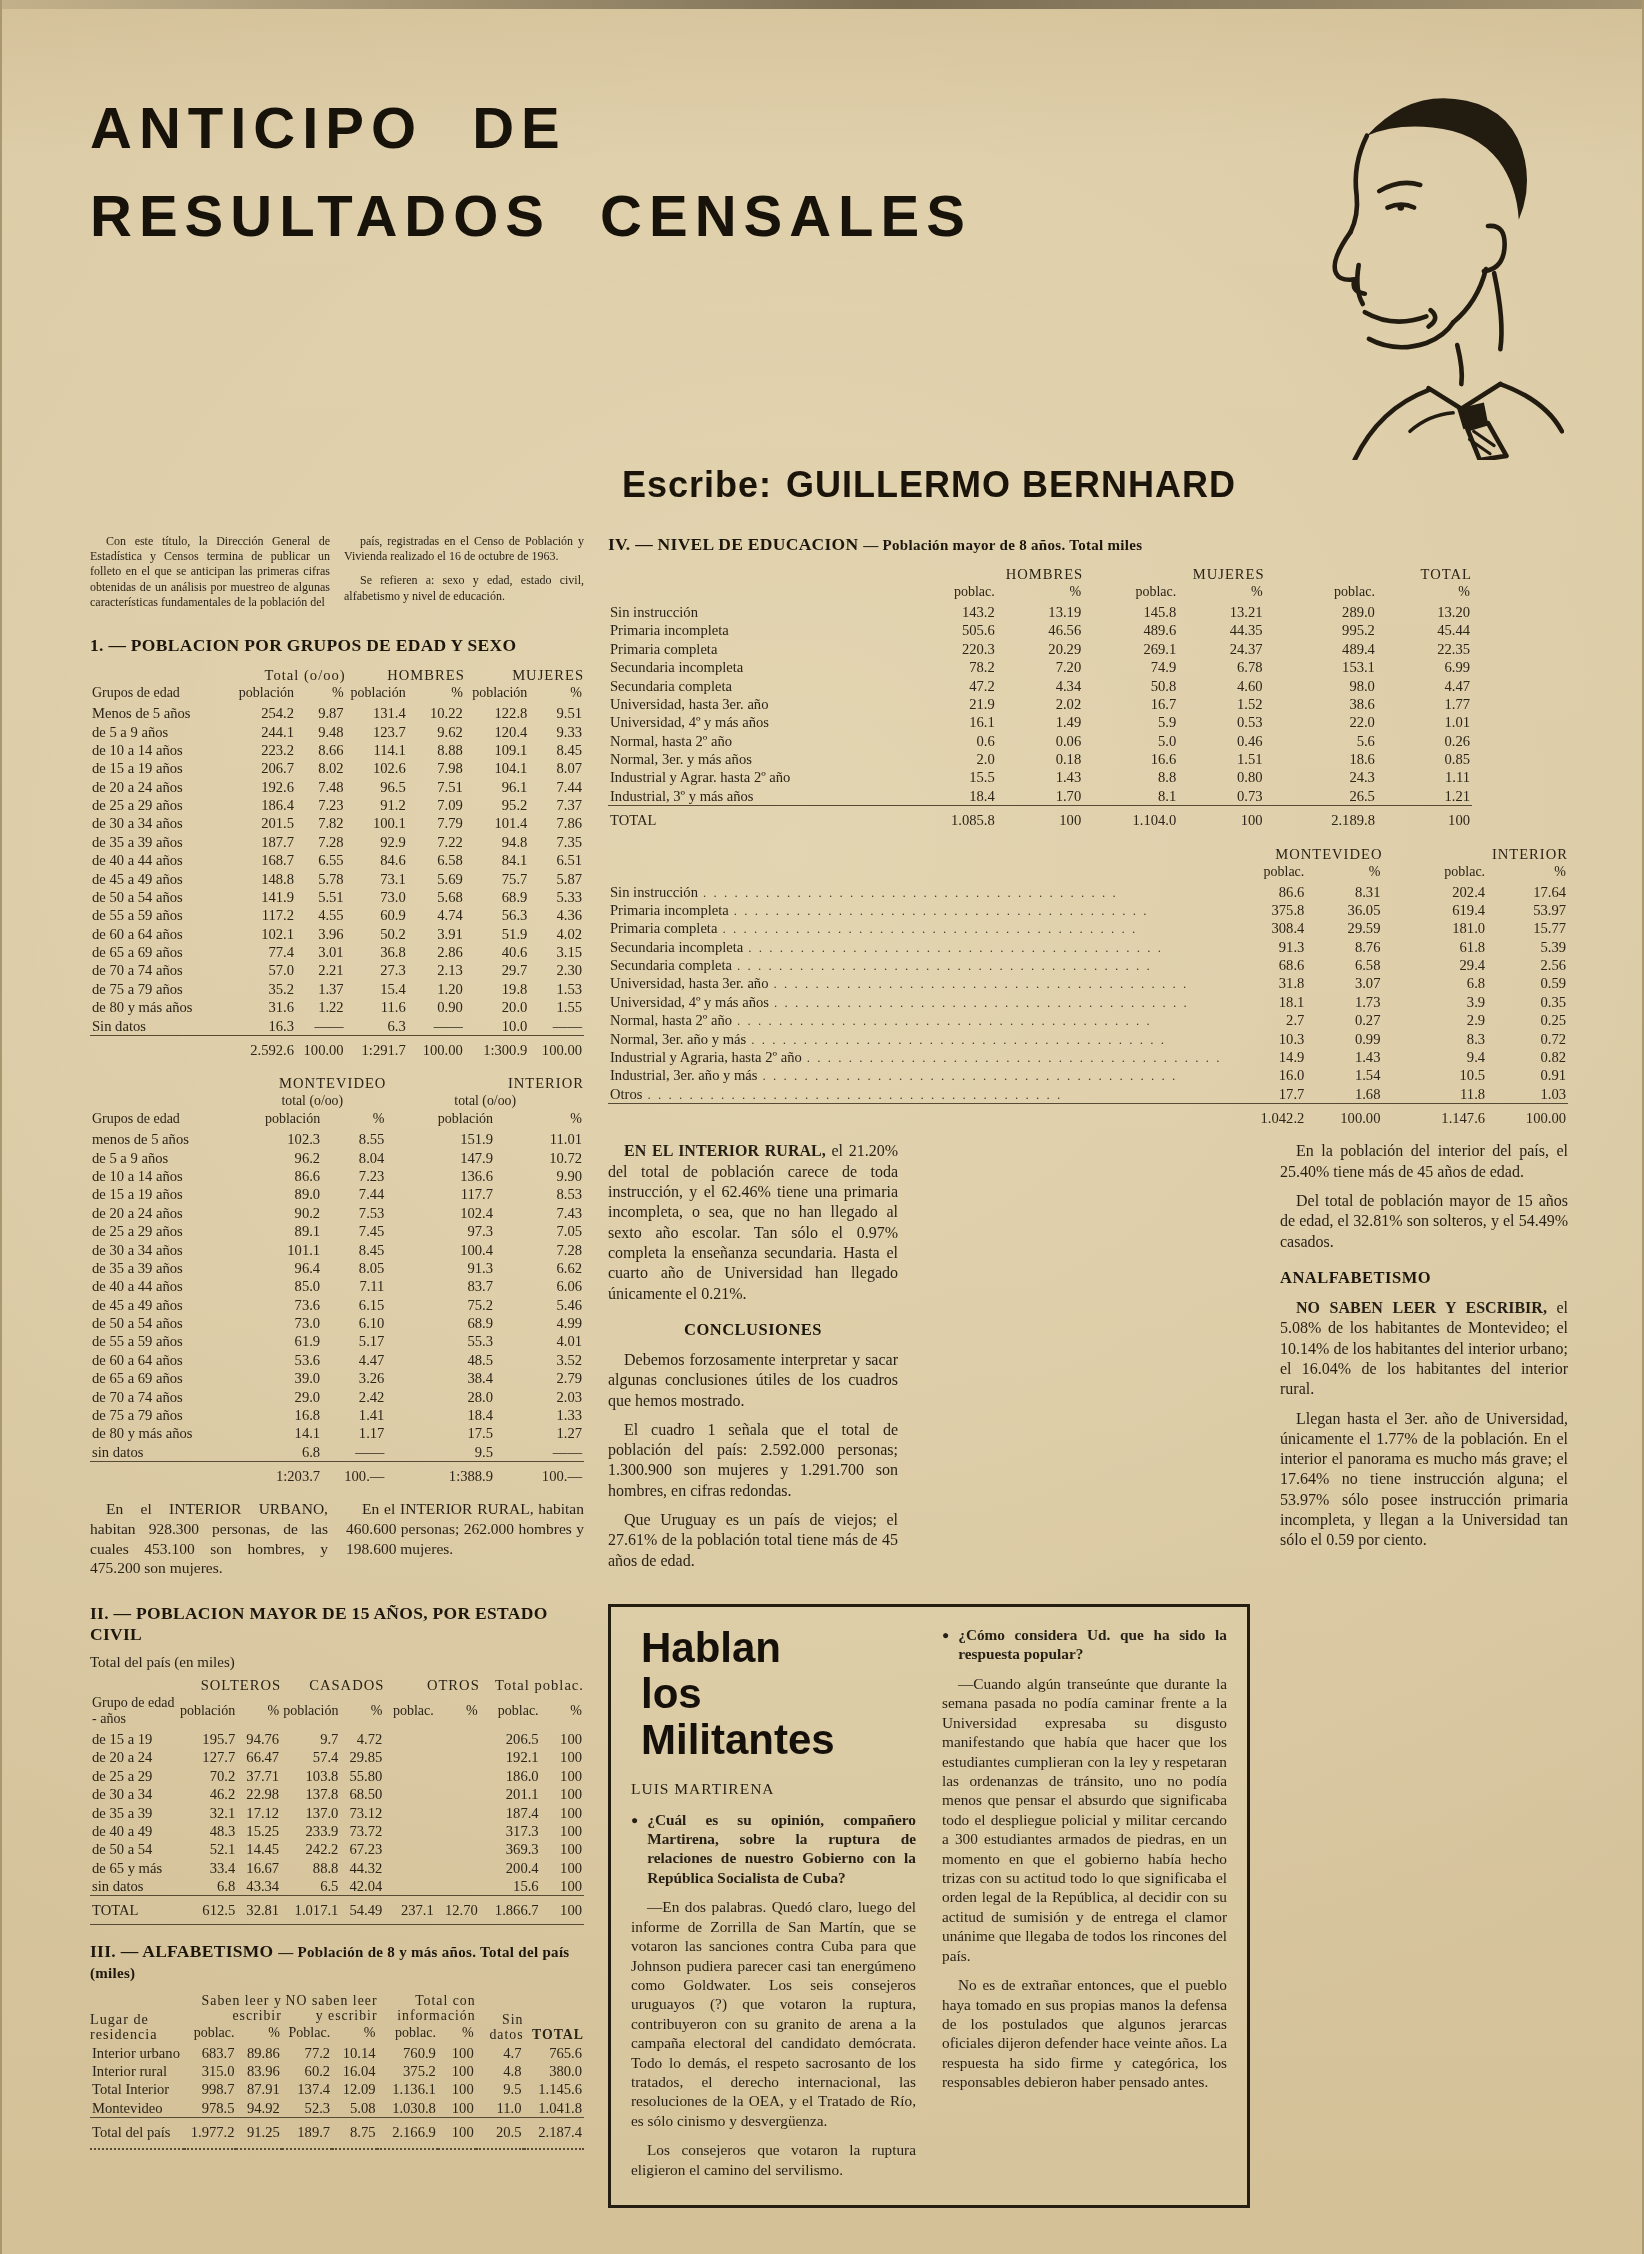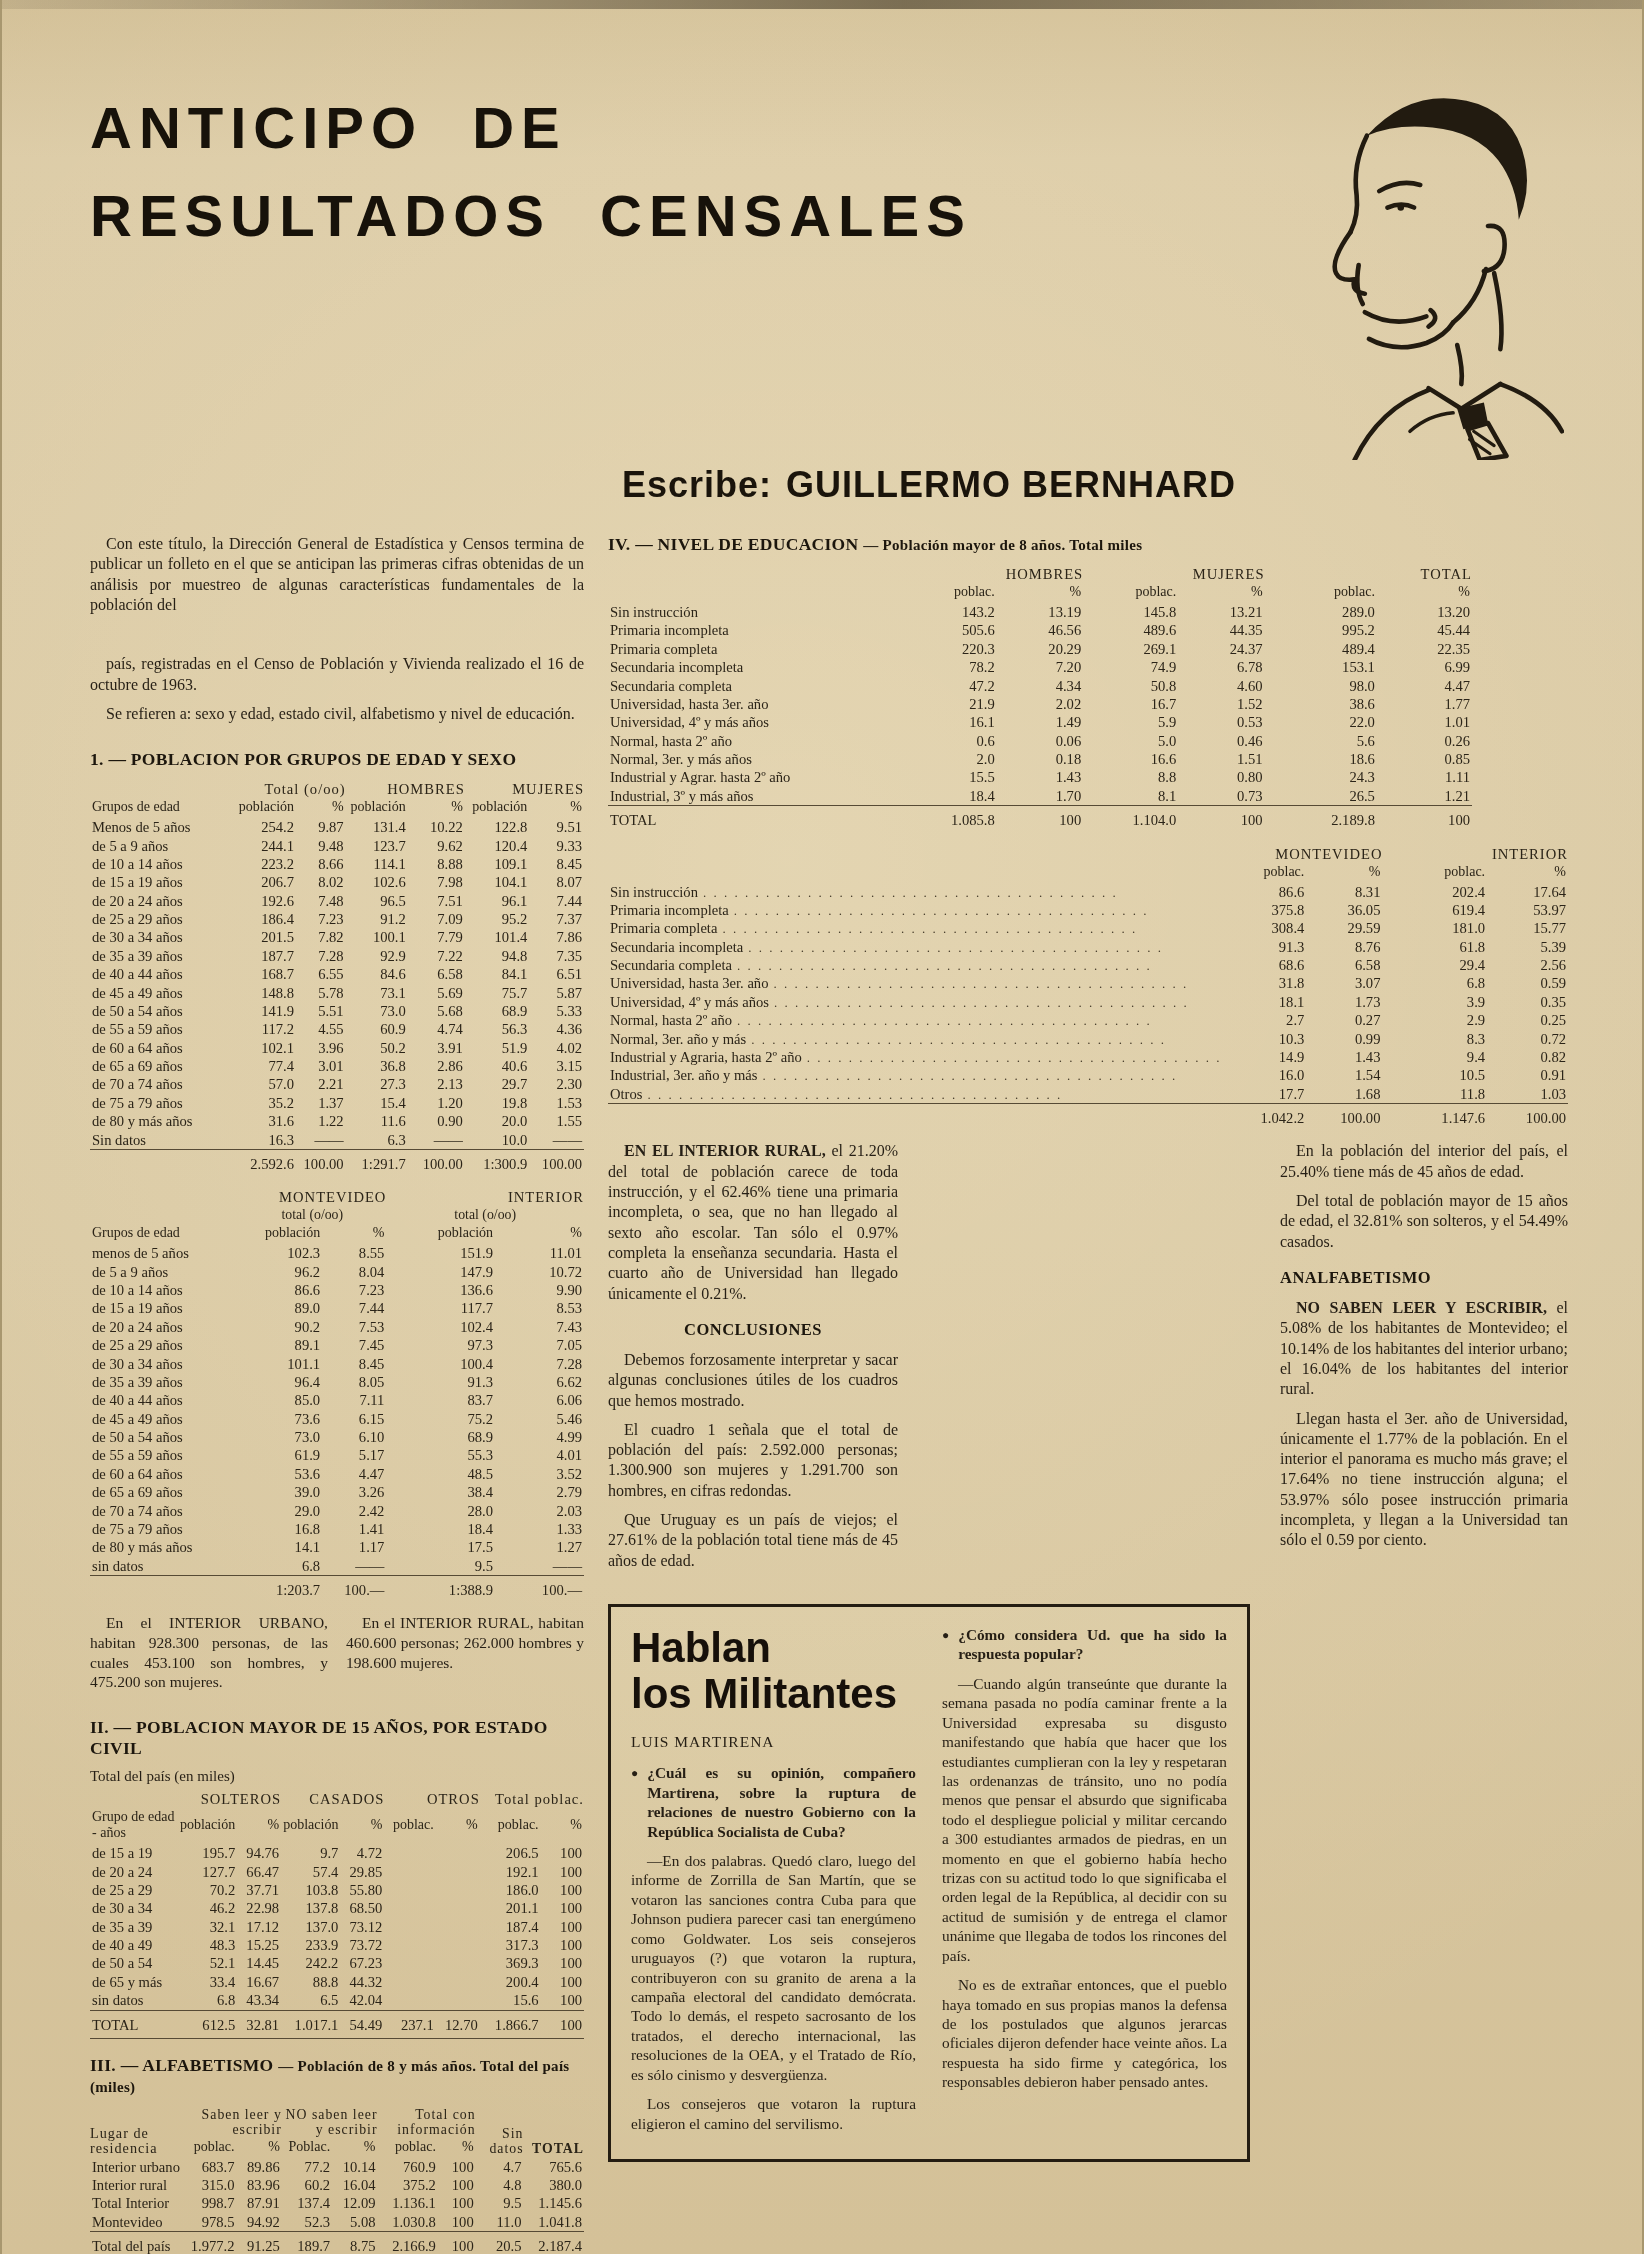--- a/index.html
+++ b/index.html
@@ -20,21 +20,21 @@
   .caricature{position:absolute;right:4px;top:-14px;}
   .byline{position:absolute;left:532px;bottom:14px;font-family:"Liberation Sans",sans-serif;
     font-weight:700;font-size:36px;letter-spacing:1px;color:#1a140b;white-space:nowrap;}
   .byline .bl-label{font-weight:700;margin-right:14px;}
 
   
   .cols{display:flex;gap:24px;margin-top:14px;}
   .col-left{width:494px;flex:none;}
   .col-right{flex:1;min-width:0;}
 
-  .intro{display:flex;gap:30px;font-size:16px;line-height:1.27;text-align:justify;flex-direction:column;}
+  .intro{display:flex;gap:14px;font-size:12px;line-height:1.27;text-align:justify;}
   .intro .c{flex:1;min-width:0;}
   p.body{margin:0 0 9px;text-indent:16px;text-align:justify;line-height:1.27;}
 
   h3.sec{font-size:17.5px;font-weight:700;letter-spacing:.3px;margin:16px 0 9px;color:#1c160d;}
   h3.sec .suffix{font-size:15px;font-weight:700;}
   .tbl-caption{font-size:15px;margin:2px 0 4px;}
 
   
   table.tbl{width:100%;border-collapse:collapse;font-size:14.6px;color:#2b2418;margin-bottom:12px;}
   .tbl th{font-weight:400;padding:0 2px;}
@@ -66,21 +66,21 @@
   .side-col{width:288px;flex:none;font-size:16px;}
   .concl-row{display:flex;}
   .concl-col{width:290px;flex:none;font-size:16px;}
   .lead-caps{font-weight:700;}
   h4.small-head{font-size:16.5px;letter-spacing:.5px;margin:16px 0 10px;font-weight:700;color:#1c160d;}
   h4.centered{text-align:center;}
 
   
   .box{border:3px solid #241d12;margin-top:24px;padding:18px 20px 16px;display:flex;gap:26px;background:rgba(255,248,225,.06);}
   .box .bc{flex:1;min-width:0;font-size:15.3px;}
-  .box-title{font-family:"Liberation Sans",sans-serif;font-weight:700;font-size:42px;line-height:1.1;color:#16100a;margin:0 0 16px;}
+  .box-title{font-family:"Liberation Sans",sans-serif;font-weight:700;font-size:42px;line-height:1.1;color:#16100a;margin:0 10px 16px;}
   .speaker{font-size:15.5px;letter-spacing:1px;margin:6px 0 12px;}
   .q{font-weight:700;margin:0 0 10px;display:flex;gap:9px;text-align:justify;line-height:1.27;}
   .q .bullet{font-size:12px;line-height:1.8;flex:none;}
   .box p.body{margin-bottom:10px;}
 </style>
 </head>
 <body>
 
 <div class="page">
   <div class="edge-top"></div>

